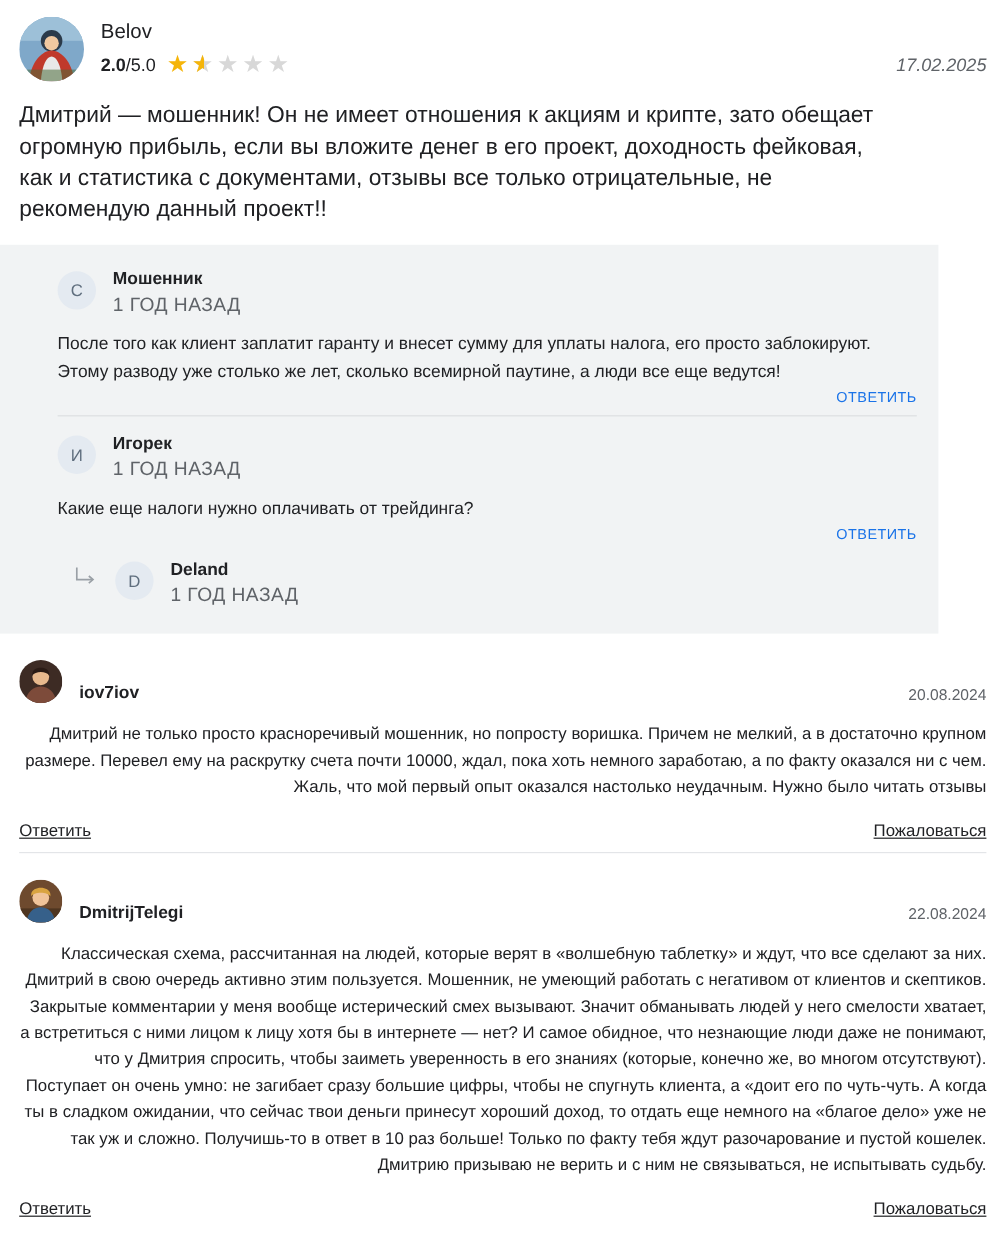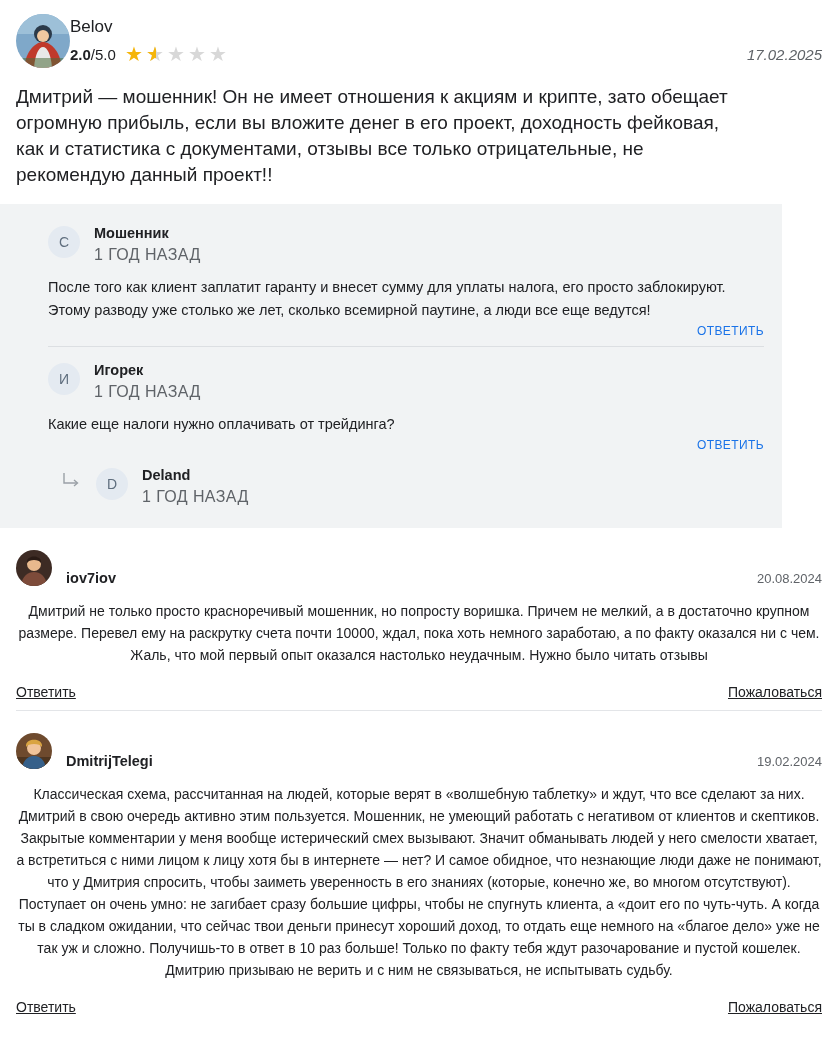--- a/index.html
+++ b/index.html
@@ -27,21 +27,21 @@
   }
   .avatar {
     width: 54px; height: 54px;
     border-radius: 50%;
     overflow: hidden;
     flex: 0 0 54px;
     position: relative;
   }
   .avatar svg { display: block; }
   .tr-meta {
-    margin-left: 0;
+    margin-left: 14px;
     flex: 1 1 auto;
     padding-top: 2px;
   }
   .tr-name {
     font-size: 17px;
     color: #202124;
     line-height: 22px;
   }
   .tr-rating {
     display: flex;
@@ -206,21 +206,21 @@
   }
   .rv-date {
     font-size: 13px;
     color: #5f6368;
   }
   .rv-body {
     margin-top: 14px;
     font-size: 14px;
     line-height: 22px;
     color: #202124;
-    text-align: center;
+    text-align: right;
   }
   .rv-foot {
     display: flex;
     align-items: center;
     justify-content: space-between;
     margin-top: 18px;
     padding-bottom: 10px;
   }
   .link-underline {
     font-size: 14px;
@@ -351,21 +351,21 @@
       <div class="rv-avatar">
         <svg width="36" height="36" viewBox="0 0 36 36" xmlns="http://www.w3.org/2000/svg">
           <rect width="36" height="36" fill="#6e4a2e"></rect>
           <rect y="24" width="36" height="12" fill="#4e3520"></rect>
           <circle cx="18" cy="15" r="7" fill="#f0c49a"></circle>
           <path d="M10 12 C11 5 25 5 26 12 L26 14 C24 10 12 10 10 14 Z" fill="#d9a441"></path>
           <path d="M6 36 C7 27 12 23 18 23 C24 23 29 27 30 36 Z" fill="#36608a"></path>
         </svg>
       </div>
       <div class="rv-name">DmitrijTelegi</div>
-      <div class="rv-date">19.02.2024</div>
+      <div class="rv-date">22.08.2024</div>
     </div>
     <div class="rv-body">Классическая схема, рассчитанная на людей, которые верят в «волшебную таблетку» и ждут, что все сделают за них. Дмитрий в свою очередь активно этим пользуется. Мошенник, не умеющий работать с негативом от клиентов и скептиков. Закрытые комментарии у меня вообще истерический смех вызывают. Значит обманывать людей у него смелости хватает, а встретиться с ними лицом к лицу хотя бы в интернете — нет? И самое обидное, что незнающие люди даже не понимают, что у Дмитрия спросить, чтобы заиметь уверенность в его знаниях (которые, конечно же, во многом отсутствуют). Поступает он очень умно: не загибает сразу большие цифры, чтобы не спугнуть клиента, а «доит его по чуть-чуть. А когда ты в сладком ожидании, что сейчас твои деньги принесут хороший доход, то отдать еще немного на «благое дело» уже не так уж и сложно. Получишь-то в ответ в 10 раз больше! Только по факту тебя ждут разочарование и пустой кошелек. Дмитрию призываю не верить и с ним не связываться, не испытывать судьбу.</div>
     <div class="rv-foot">
       <span class="link-underline">Ответить</span>
       <span class="link-underline">Пожаловаться</span>
     </div>
   </div>
 
 </div>
 

